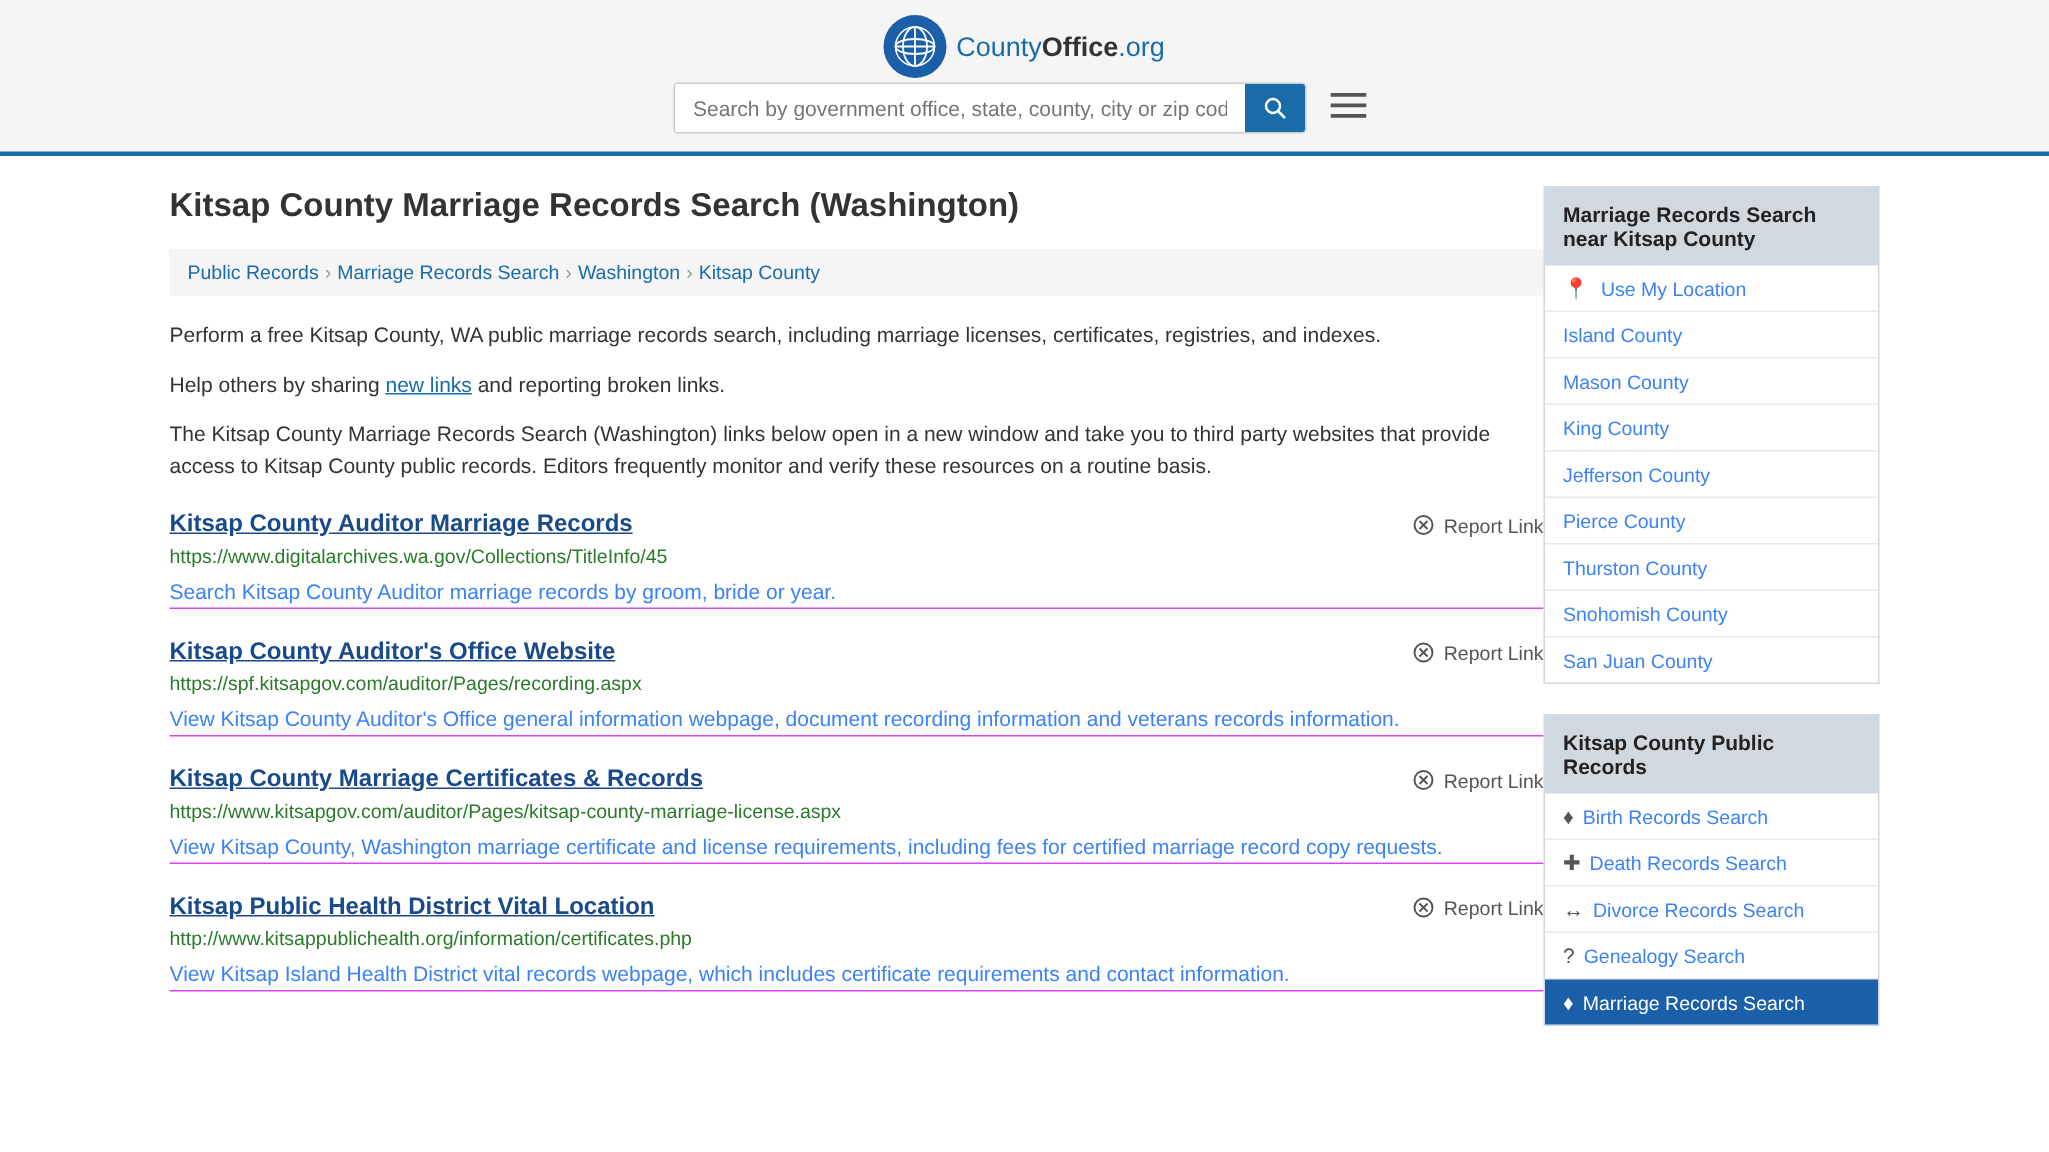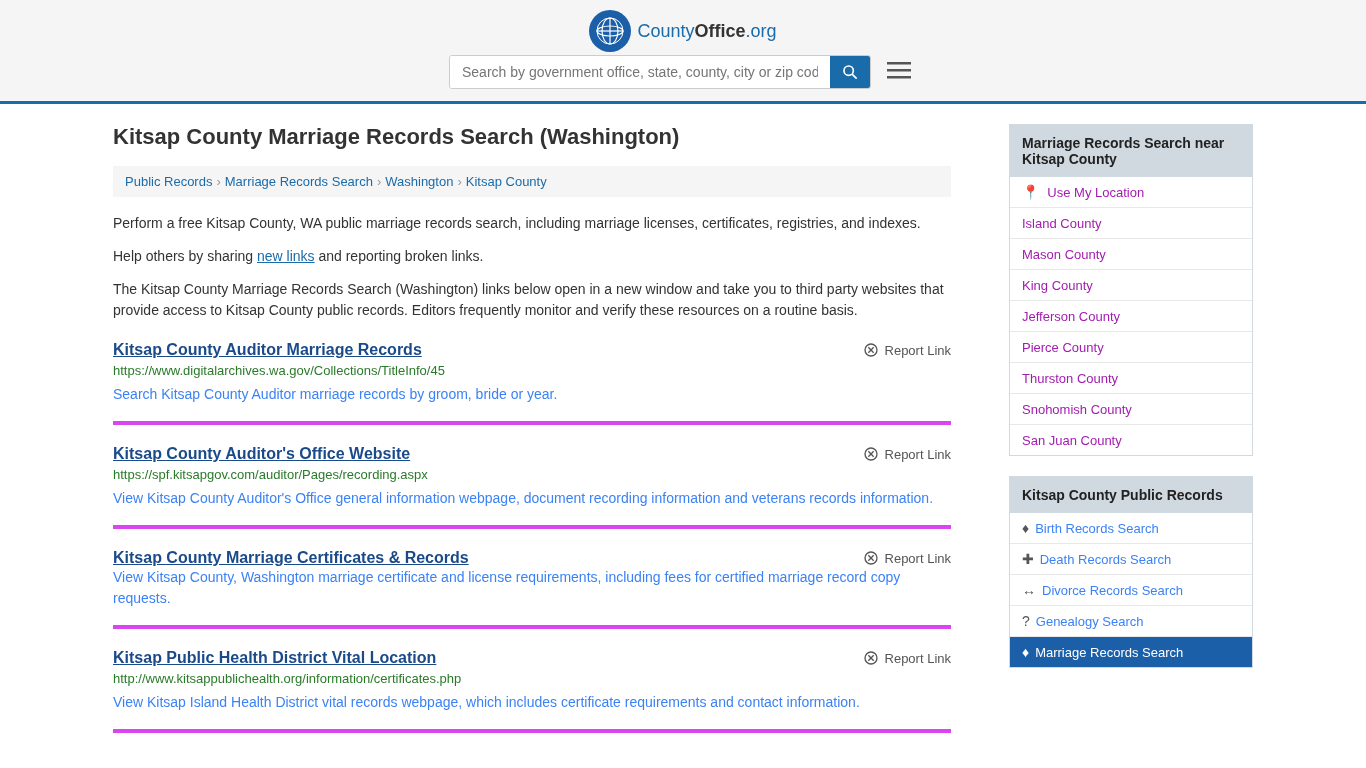--- a/index.html
+++ b/index.html
@@ -74,24 +74,23 @@
       padding: 6px;
     }
     #menu-button svg { width: 24px; height: 24px; fill: #555; }
 
     
     #main-container {
       max-width: 1200px;
       margin: 0 auto;
       padding: 20px 30px;
       display: flex;
-      gap: 30px;
     }
     #content-area { flex: 1; }
-    #sidebar { width: 244px; flex-shrink: 0; margin-left: 28px; }
+    #sidebar { width: 224px; flex-shrink: 0; }
 
     
     #page-title {
       font-size: 22px;
       font-weight: bold;
       color: #333;
       margin-bottom: 16px;
     }
 
     
@@ -114,22 +113,21 @@
       margin-bottom: 12px;
       font-size: 14px;
       line-height: 1.5;
       color: #333;
     }
     .intro-para a { color: #1a6baa; text-decoration: underline; }
 
     
     .result-entry {
       margin-top: 20px;
-      padding-bottom: 16px;
-      border-bottom: 4px solid #d946ef;
+      border-bottom: 1px solid #d946ef;
     }
     .result-title {
       font-size: 16px;
       font-weight: bold;
       color: #1a4a8a;
       text-decoration: underline;
       cursor: pointer;
       display: inline-block;
     }
     .result-header {
@@ -174,21 +172,21 @@
     .sidebar-list {
       list-style: none;
       padding: 0;
     }
     .sidebar-list li {
       padding: 7px 12px;
       border-bottom: 1px solid #e8e8e8;
     }
     .sidebar-list li:last-child { border-bottom: none; }
     .sidebar-list li a {
-      color: #a21caf;
+      color: #3b82f6;
       text-decoration: none;
       font-size: 13px;
     }
     .sidebar-location-icon {
       color: #555;
       margin-right: 4px;
       font-size: 14px;
     }
 
     .sidebar-public-list {
@@ -314,20 +312,21 @@
         <a class="result-title" href="#">Kitsap County Marriage Certificates &amp; Records</a>
         <span class="report-link">
           <svg viewBox="0 0 24 24" fill="none" stroke="#555" stroke-width="2" xmlns="http://www.w3.org/2000/svg">
             <circle cx="12" cy="12" r="9"></circle>
             <line x1="8" y1="8" x2="16" y2="16"></line>
             <line x1="16" y1="8" x2="8" y2="16"></line>
           </svg>
           <span>Report Link</span>
         </span>
       </div>
+      <div class="result-url">https://www.kitsapgov.com/auditor/Pages/kitsap-county-marriage-license.aspx</div>
       <div class="result-desc">View Kitsap County, Washington marriage certificate and license requirements, including fees for certified marriage record copy requests.</div>
     </div>
 
     <div class="result-entry">
       <div class="result-header">
         <a class="result-title" href="#">Kitsap Public Health District Vital Location</a>
         <span class="report-link">
           <svg viewBox="0 0 24 24" fill="none" stroke="#555" stroke-width="2" xmlns="http://www.w3.org/2000/svg">
             <circle cx="12" cy="12" r="9"></circle>
             <line x1="8" y1="8" x2="16" y2="16"></line>

